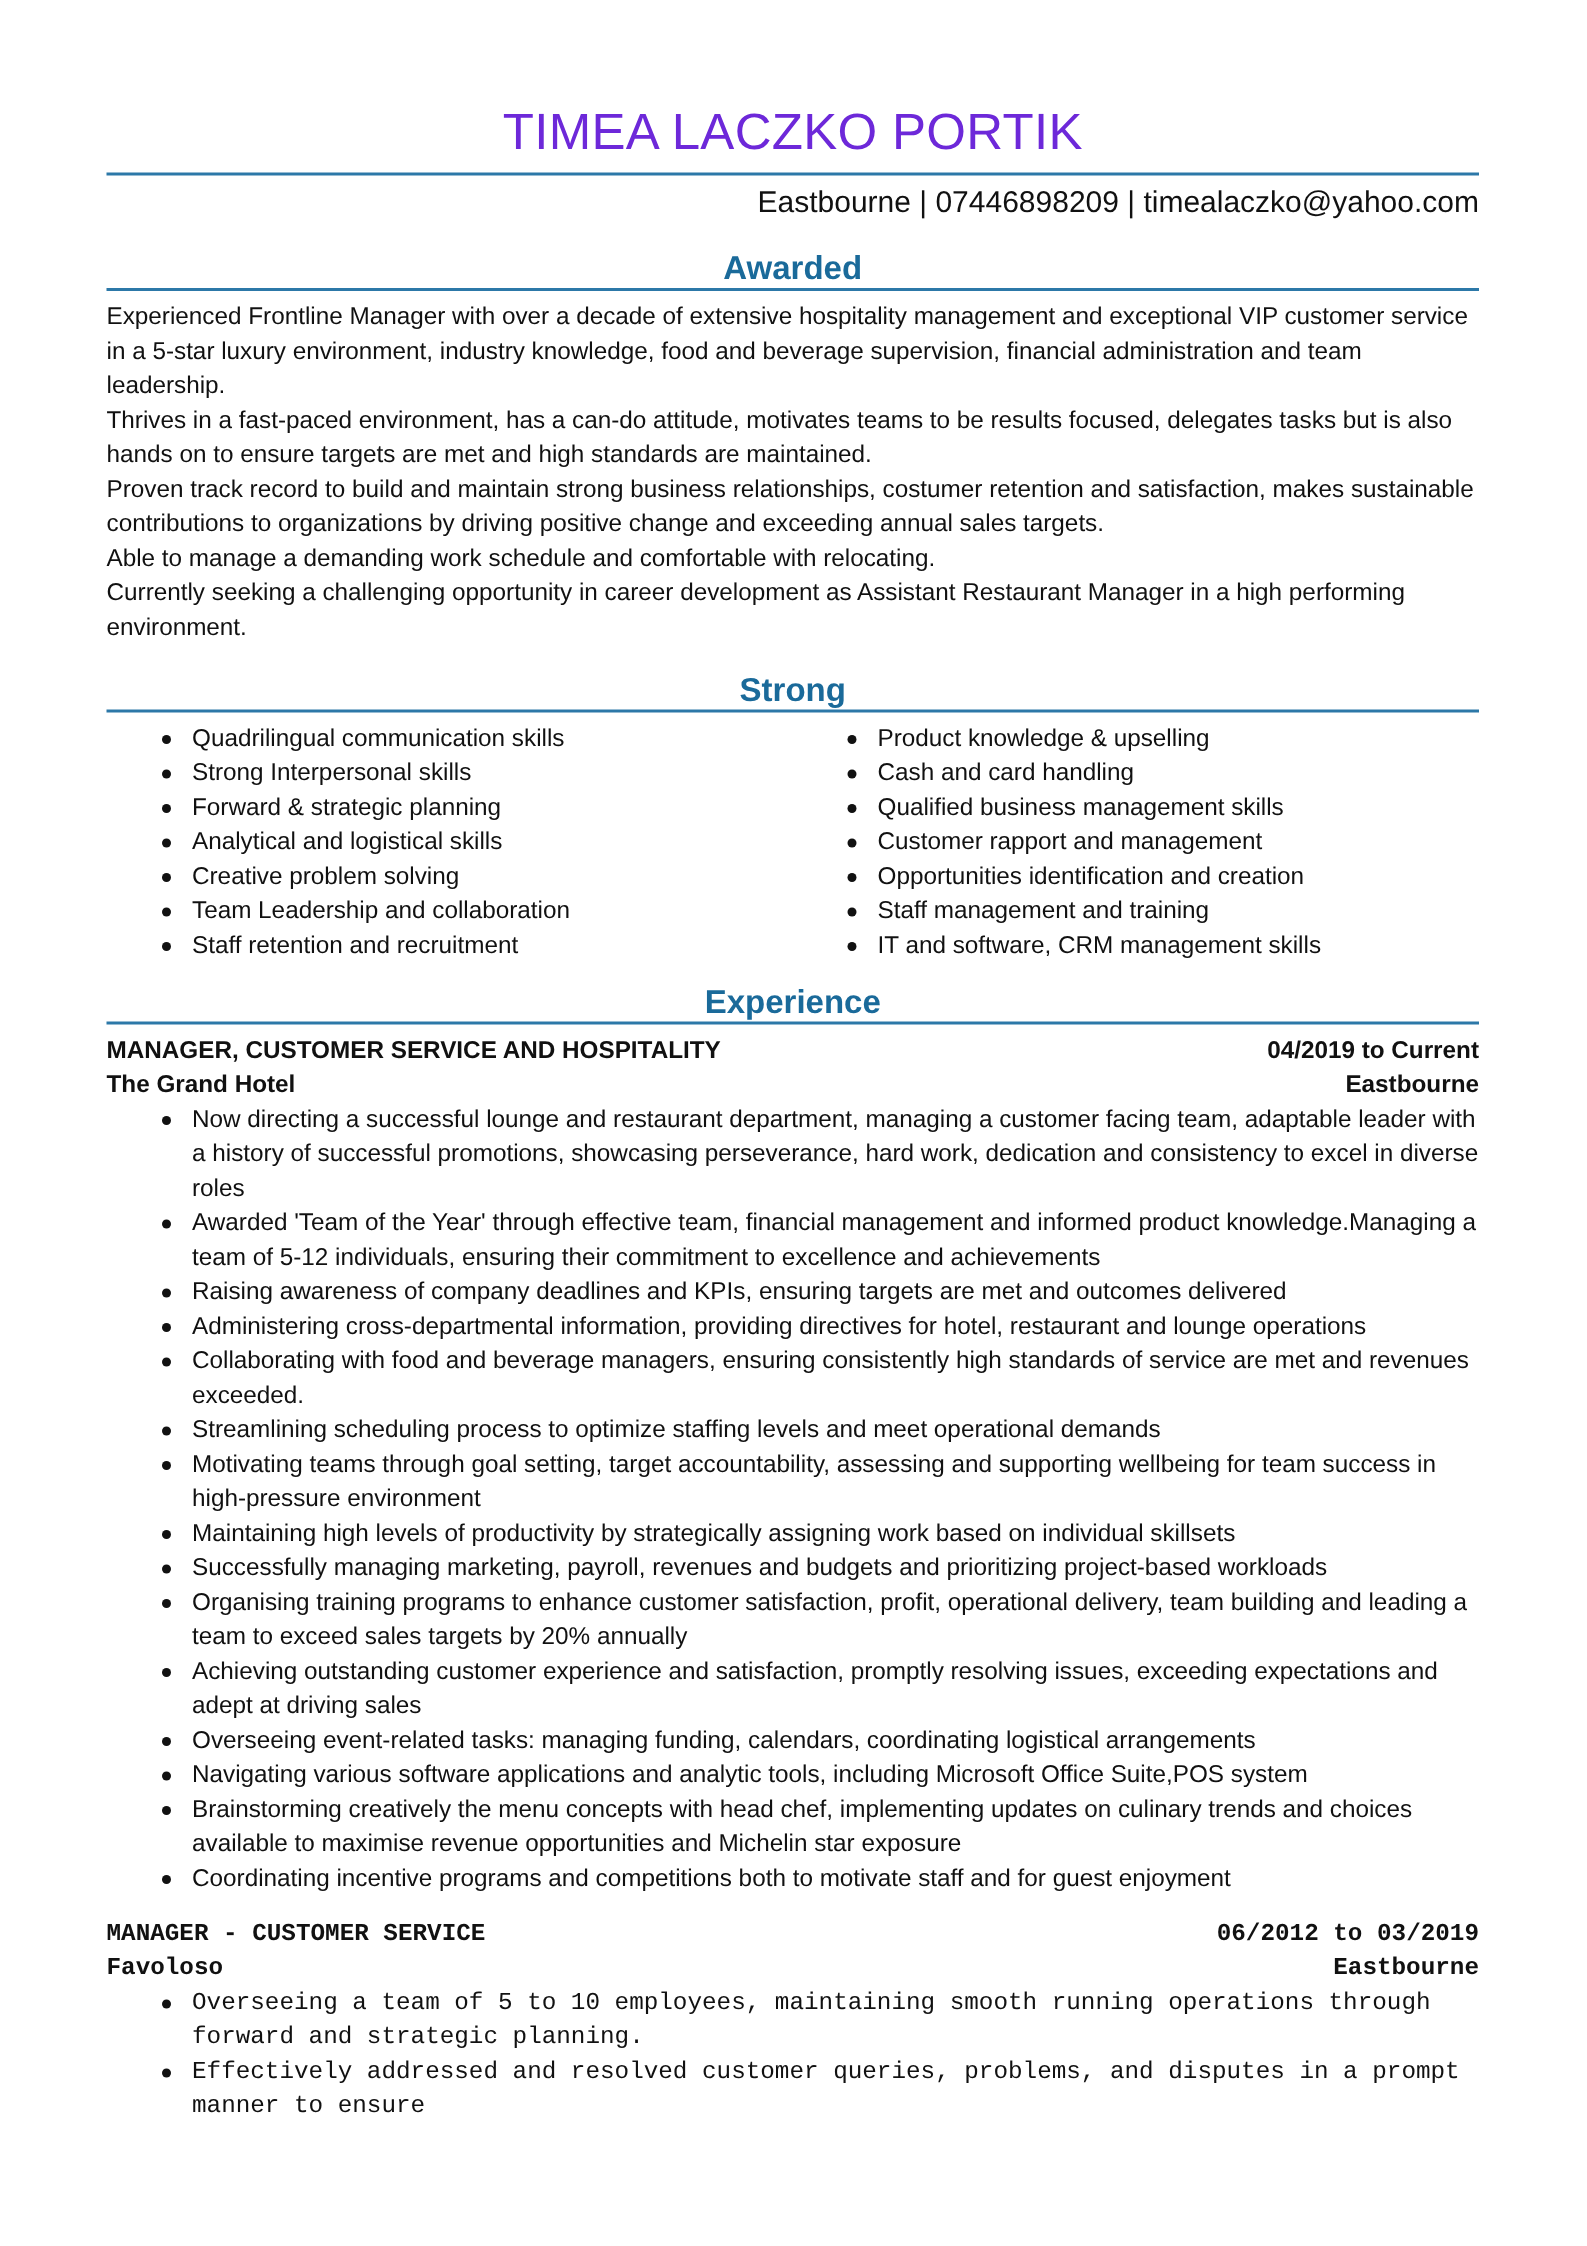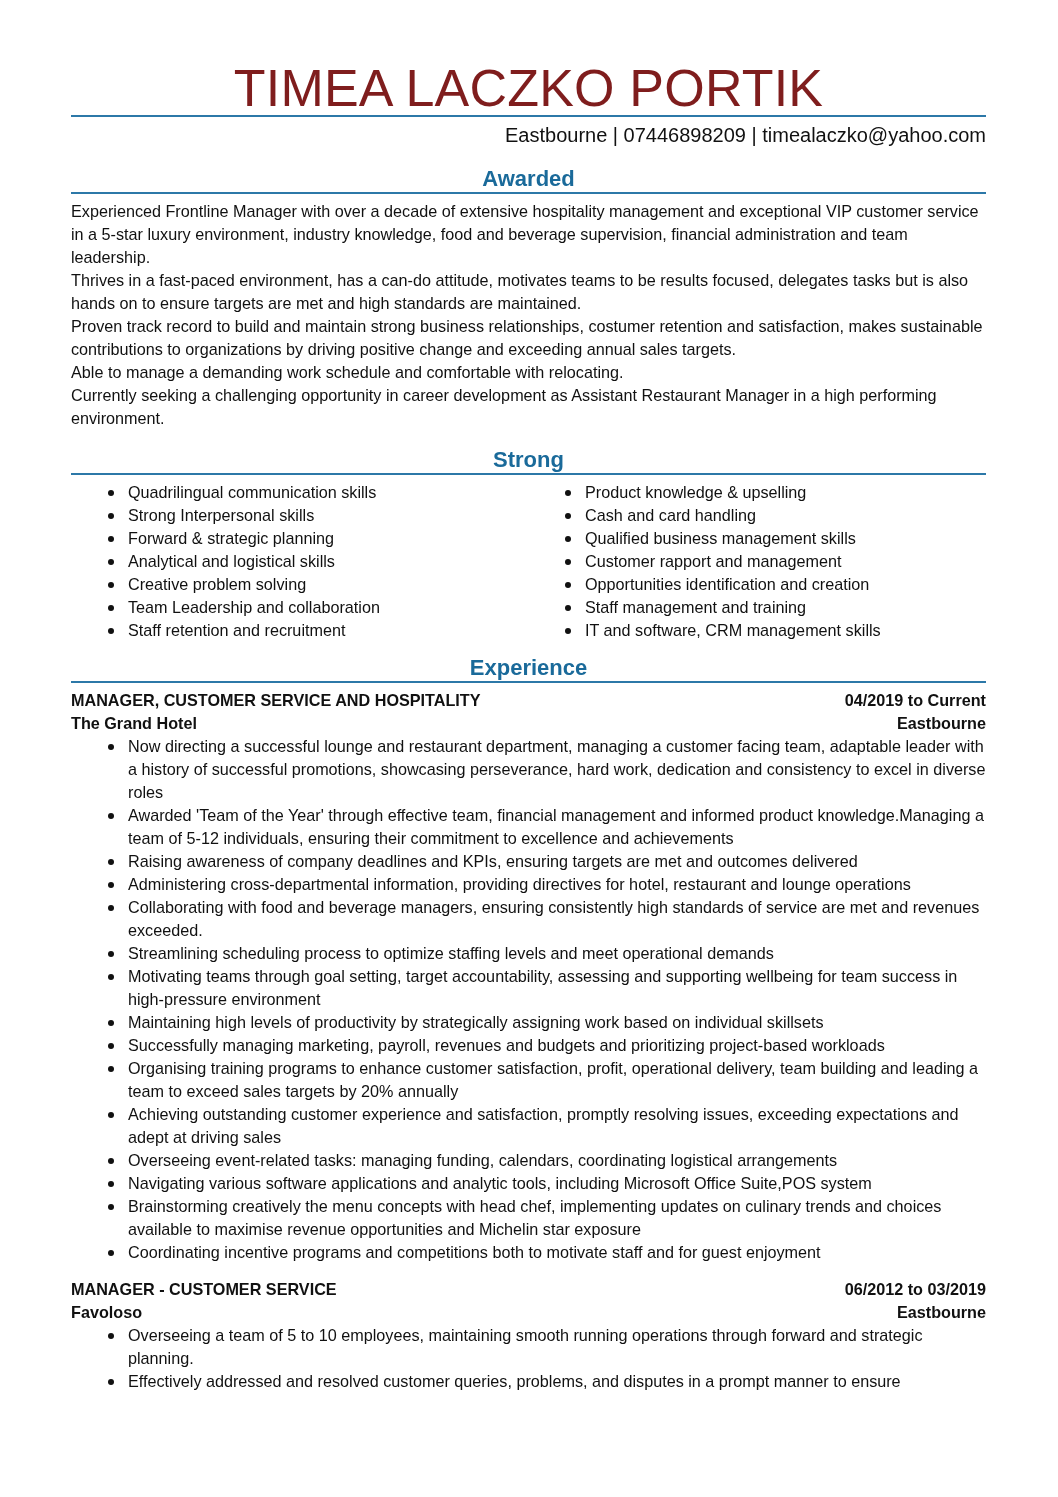--- a/index.html
+++ b/index.html
@@ -1,35 +1,35 @@
 <!DOCTYPE html>
 <html><head>
   <meta charset="utf-8">
   <style>
     html, body { margin: 0; padding: 0; background: #ffffff; }
     body { width: 1058px; height: 1497px; overflow: hidden; position: relative; font-family: "Liberation Sans", sans-serif; color: #111; }
     .page { position: absolute; left: 71px; top: 0; width: 915px; }
-    .name { text-align: center; color: #7f1d1d; font-size: 52px; font-weight: normal; margin: 0; padding-top: 66px; line-height: 44px; letter-spacing: 0.2px; }
+    .name { text-align: center; color: #6d28d9; font-size: 34px; font-weight: normal; margin: 0; padding-top: 66px; line-height: 44px; letter-spacing: 0.2px; }
     .rule { height: 0; border-top: 2px solid #2c78a8; margin: 0; }
     .name-rule { margin-top: 5px; }
     .contact { text-align: right; font-size: 20px; margin-top: 9px; line-height: 18px; }
     .section-title { text-align: center; color: #1a6a9a; font-size: 22px; font-weight: bold; margin: 0; line-height: 26px; }
     .summary-title { margin-top: 22px; }
     .summary p { margin: 0; font-size: 16.2px; line-height: 23px; }
     .summary { margin-top: 6px; }
     .skills-title { margin-top: 17px; }
     .skills { display: flex; margin-top: 6px; }
     .skills ul { list-style: none; margin: 0; padding: 0; width: 457px; }
     .skills li, .bullets li { position: relative; font-size: 16.2px; line-height: 23px; }
     .skills li { padding-left: 57px; }
     .skills li::before, .bullets li::before { content: ""; position: absolute; width: 6px; height: 6px; background: #111; border-radius: 50%; top: 9px; }
     .skills li::before { left: 37px; }
     .exp-title { margin-top: 13px; }
     .job { margin-top: 0; }
-    .job + .job { margin-top: 14px; }
+    .job + .job { margin-top: 14px; font-family: Liberation Mono, monospace; }
     .job-row { display: flex; justify-content: space-between; font-weight: bold; font-size: 16.2px; line-height: 23px; }
     .job-first { margin-top: 6px; gap: 28px; }
     .bullets { list-style: none; margin: 0; padding: 0; }
     .bullets li { padding-left: 57px; }
     .bullets li::before { left: 37px; }
   </style>
 </head>
 <body>
 
 <div class="page">

